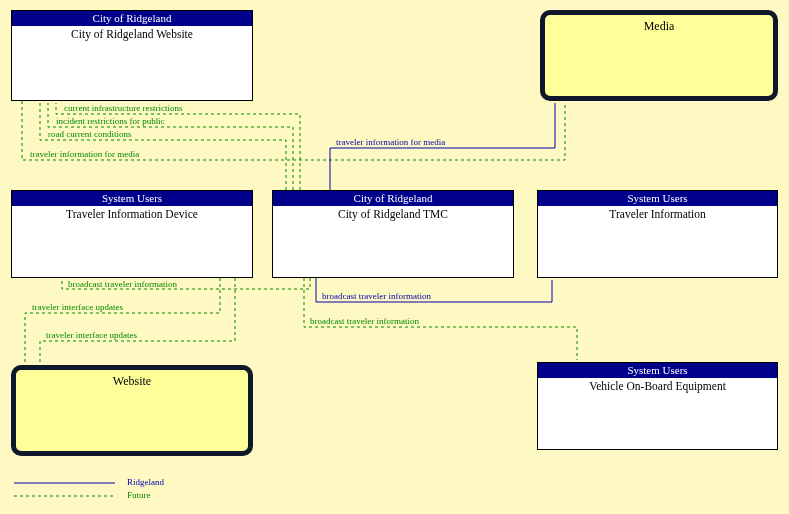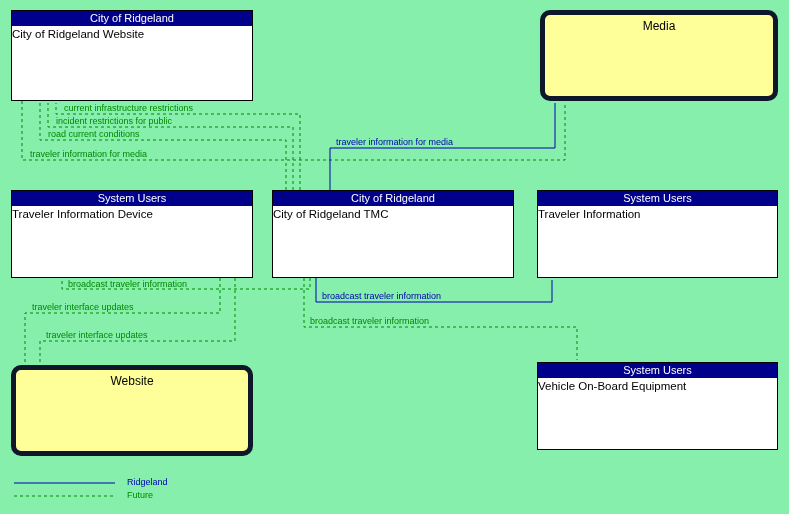--- a/index.html
+++ b/index.html
@@ -1,25 +1,25 @@
 <!DOCTYPE html>
 <html style="--existing: #0000B0; --future: #008800; --header-bg: #00008B; --entity-fill: #FFFF99;"><head>
 <meta charset="utf-8">
 <style>
   html,body{margin:0;padding:0;background:#fff;font-family:"Liberation Sans",sans-serif;}
-  .canvas{position:relative;width:789px;height:514px;background:#86efac;overflow:hidden;}
+  .canvas{position:relative;width:789px;height:514px;background:#fef9c3;overflow:hidden;font-family:Liberation Serif, serif;}
   .wires{position:absolute;left:0;top:0;z-index:0;}
   .wires path{fill:none;stroke-width:1;}
   .wires path.fut{stroke:var(--future);stroke-dasharray:3,3;}
   .wires path.ex{stroke:var(--existing);}
   .arrow-fut{fill:var(--future);}
   .arrow-ex{fill:var(--existing);}
   .ebox{position:absolute;background:#fff;border:1px solid #000;box-sizing:border-box;z-index:1;}
   .ehead{height:15px;background:var(--header-bg);color:#fff;font-size:11px;line-height:15px;text-align:center;overflow:hidden;}
-  .etitle{text-align:left;font-size:11.5px;color:#000;padding-top:2px;}
+  .etitle{text-align:center;font-size:11.5px;color:#000;padding-top:2px;}
   .ybox{position:absolute;background:var(--entity-fill);border:5px solid #0f172a;border-radius:10px;box-sizing:border-box;z-index:1;}
   .ytitle{text-align:center;font-size:12px;color:#000;padding-top:4px;}
   .flowlabel{position:absolute;font-size:9px;white-space:nowrap;z-index:2;line-height:11px;}
   .flowlabel.fut{color:var(--future);text-align:center;}
   .flowlabel.ex{color:var(--existing);}
   .legendlabel{position:absolute;font-size:9px;white-space:nowrap;z-index:2;line-height:11px;}
 </style>
 </head>
 <body>
 

